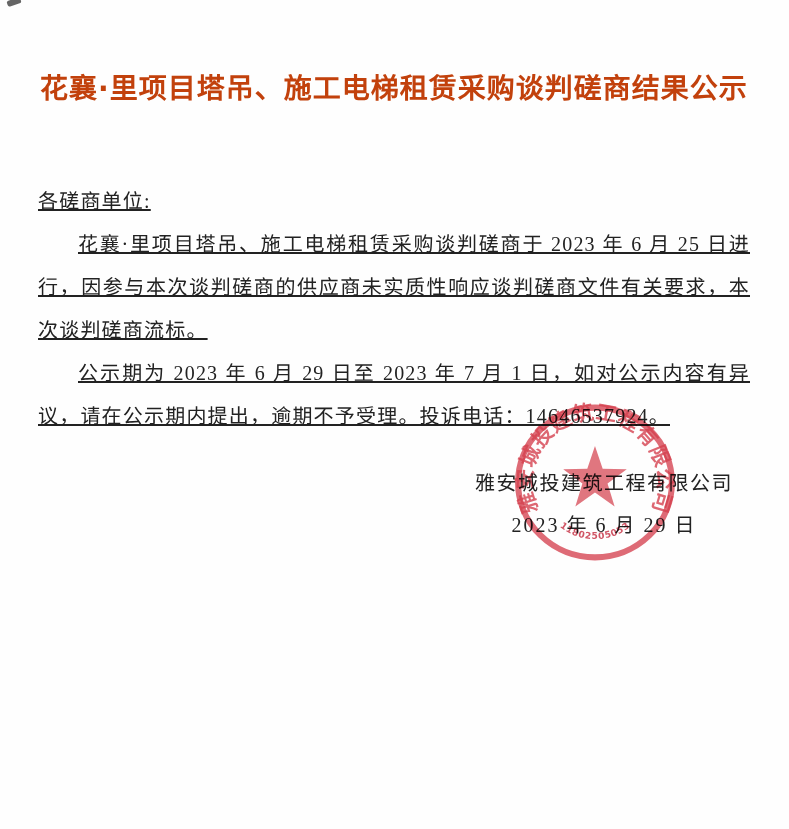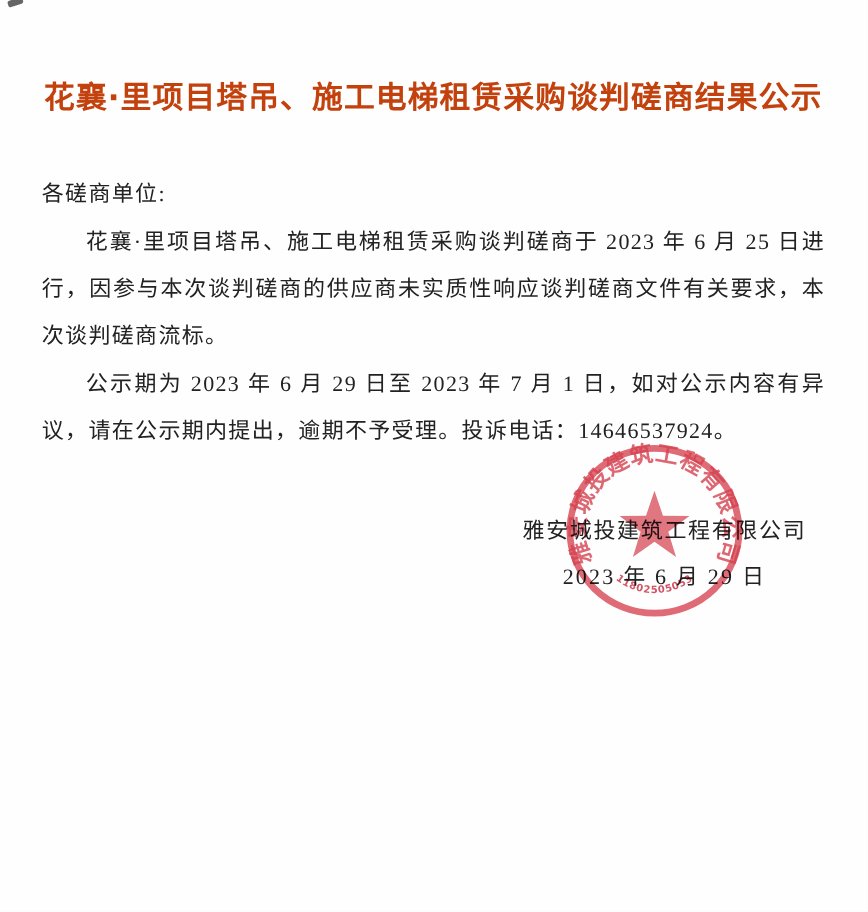--- a/index.html
+++ b/index.html
@@ -18,23 +18,24 @@
   }
   .doc-title{
     position:absolute;top:44px;left:40px;width:709px;
     text-align:left;
     font-family:"DejaVu Sans","Liberation Sans",sans-serif;
     font-weight:bold;
     font-size:28px;line-height:52px;letter-spacing:1px;
     color:#c2410c;
   }
   .content{
-    position:absolute;top:156px;left:38px;width:712px;
+    position:absolute;top:180px;left:38px;width:712px;
     font-size:20px;line-height:43px;letter-spacing:1.2px;
     text-align:justify;
+    text-decoration:underline;
   }
   .salutation{margin:0 0 0 0;}
   .content p.para{margin:0;text-indent:2em;}
   .signature{
     position:absolute;top:462px;right:56px;
     text-align:center;
     font-size:20px;line-height:42px;letter-spacing:1.5px;
     color:#222;
   }
   .signature .sig-date{letter-spacing:2px;}

